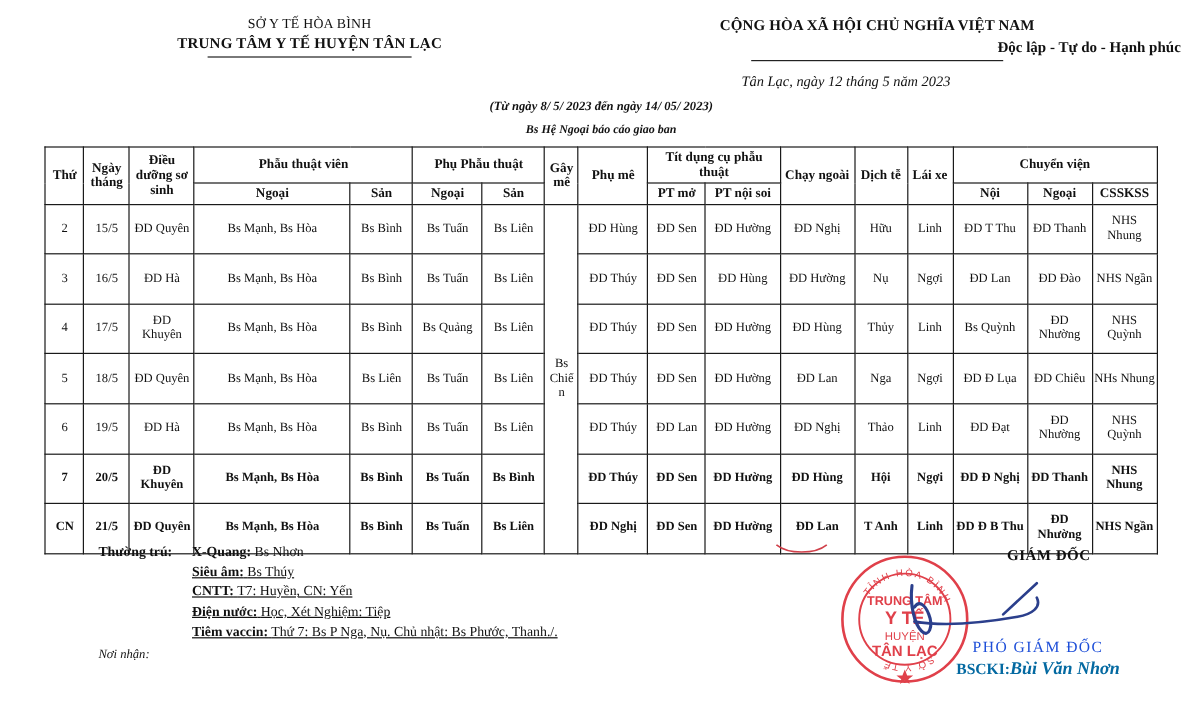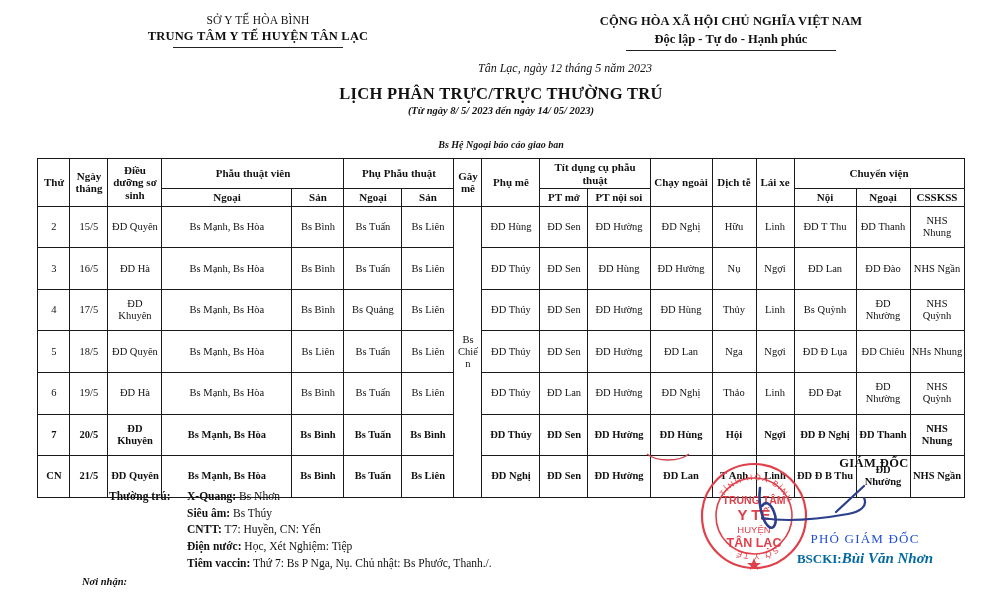--- a/index.html
+++ b/index.html
@@ -15,53 +15,53 @@
 
   
   .hdr{display:flex;padding:14px 18px 0 18px;}
   .hdr-left{width:440px;text-align:center;padding-left:20px;}
   .hdr-right{flex:1;text-align:center;}
   .org1{font-size:11.5px;letter-spacing:.2px;}
   .org2{font-size:12.5px;font-weight:bold;letter-spacing:.2px;margin-top:3px;}
   .rule-s{width:170px;height:1px;background:#222;margin:3px auto 0 auto;}
   .rule-m{width:210px;height:1px;background:#222;margin:3px auto 0 auto;}
   .nat1{font-size:12.5px;font-weight:bold;letter-spacing:.1px;}
-  .nat2{font-size:12.5px;font-weight:bold;margin-top:3px;}
-  .place{font-size:12px;font-style:italic;margin-top:10px;text-align:left;padding-right:52px;}
+  .nat2{font-size:12.5px;font-weight:bold;margin-top:3px;text-align:right;}
+  .place{font-size:12px;font-style:italic;margin-top:10px;text-align:center;padding-right:52px;}
 
   
   .title-wrap{text-align:center;margin-top:8px;}
   .title{font-size:16.5px;font-weight:bold;letter-spacing:.3px;}
   .subtitle{font-size:10.5px;font-style:italic;font-weight:bold;margin-top:1px;}
-  .subtitle2{font-size:10px;font-style:italic;font-weight:bold;margin-top:23px;}
+  .subtitle2{font-size:10px;font-style:italic;font-weight:bold;margin-top:8px;}
 
   
   .tbl-wrap{padding:0 0 0 0;margin-top:8px;display:flex;justify-content:center;}
   table.sched{border-collapse:collapse;width:924px;table-layout:fixed;}
   table.sched th, table.sched td{
     border:1px solid #1a1a1a;
     text-align:center;
     vertical-align:middle;
     font-size:10.5px;
     padding:2px 1px;
     line-height:1.15;
     word-wrap:break-word;
   }
   table.sched th{font-weight:bold;font-size:11px;}
   table.sched td{height:34px;}
   tr.bold-row td{font-weight:bold;}
 
   
-  .notes{margin-top:8px;padding-left:109px;font-size:11.5px;line-height:1.45;}
+  .notes{margin-top:8px;padding-left:82px;font-size:11.5px;line-height:1.45;}
   .notes .row{display:flex;}
   .notes .lbl{font-weight:bold;width:78px;flex:none;}
-  .notes .indent{padding-left:78px;}
+  .notes .indent{padding-left:78px;text-decoration:underline;}
   .b{font-weight:bold;}
   .recv{margin-top:4px;padding-left:82px;font-size:10.5px;line-height:1.4;}
-  .recv .t{font-weight:bold;font-style:italic;font-size:10.5px;}
+  .recv .t{font-weight:normal;font-style:italic;font-size:10.5px;}
 
   
   .sign{position:absolute;left:740px;top:456px;width:250px;text-align:center;}
   .sign .gd{font-size:12.5px;font-weight:bold;letter-spacing:.4px;color:#111;margin-left:18px;}
   .sign .pgd{font-size:13px;color:#1d4ed8;letter-spacing:1.2px;margin-top:60px;}
   .sign .nm{font-size:13px;color:#0369a1;margin-top:3px;font-weight:bold;}
   .sign .nm i{font-family:"Liberation Serif",serif;font-style:italic;font-size:15px;}
 
   
   .stamp{position:absolute;left:700px;top:462px;width:108px;height:108px;pointer-events:none;}
@@ -83,21 +83,20 @@
     </div>
     <div class="hdr-right">
       <div class="nat1">CỘNG HÒA XÃ HỘI CHỦ NGHĨA VIỆT NAM</div>
       <div class="nat2">Độc lập - Tự do - Hạnh phúc</div>
       <div class="rule-m"></div>
       <div class="place">Tân Lạc, ngày 12 tháng 5 năm 2023</div>
     </div>
   </div>
 
   <div class="title-wrap">
-    <div class="title">LỊCH PHÂN TRỰC/TRỰC THƯỜNG TRÚ</div>
     <div class="subtitle">(Từ ngày 8/ 5/ 2023 đến ngày 14/ 05/ 2023)</div>
     <div class="subtitle2">Bs Hệ Ngoại báo cáo giao ban</div>
   </div>
 
   <div class="tbl-wrap">
     <table class="sched">
       <colgroup>
         <col style="width:32px">
           <col style="width:38px">
           <col style="width:54px">

